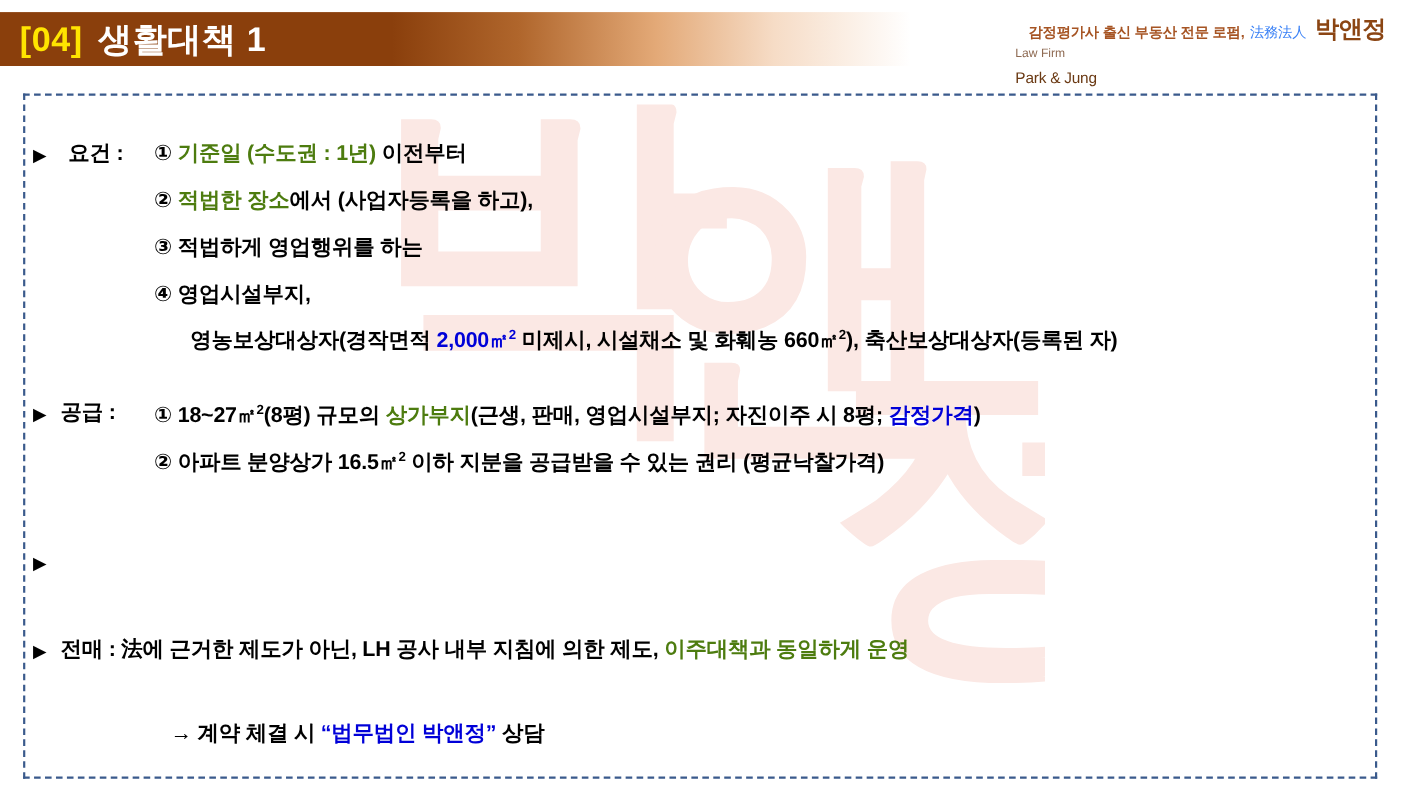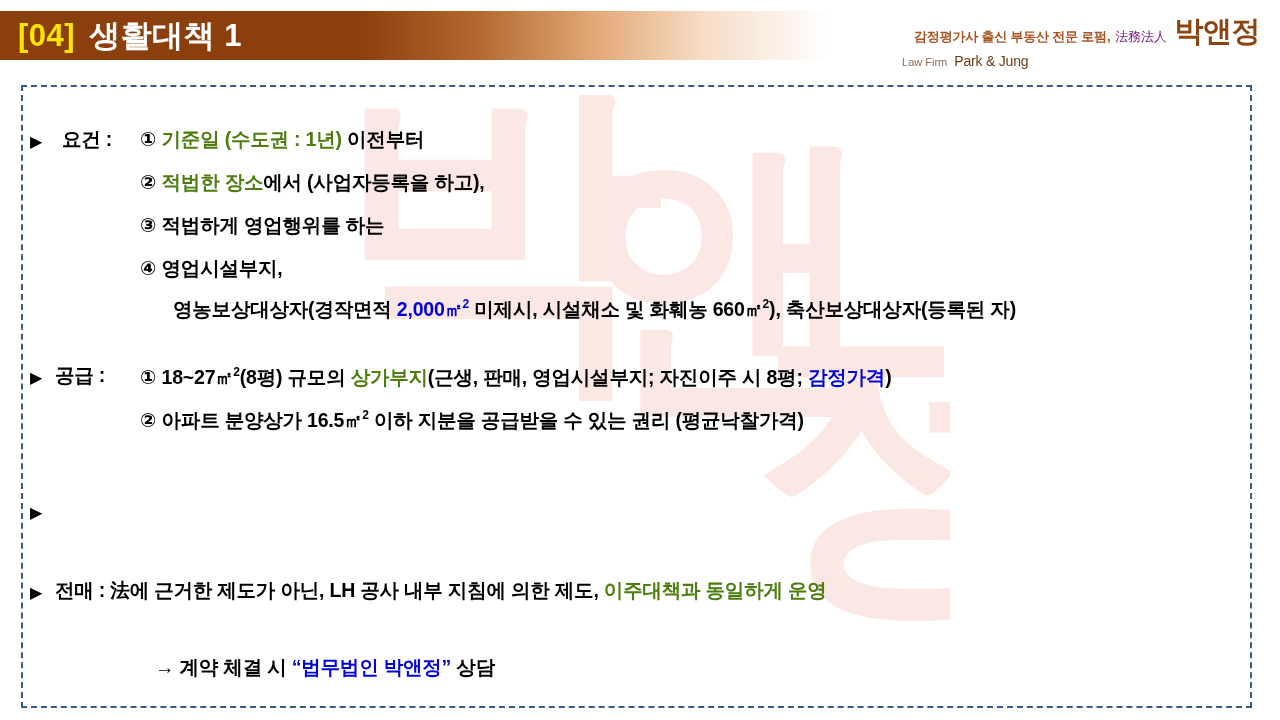--- a/index.html
+++ b/index.html
@@ -102,39 +102,40 @@
     gap: 5px;
   }
   .brand-kor {
     color: #a65423;
     font-size: 13px;
     font-weight: 700;
     letter-spacing: -.2px;
     margin-left: 12px;
   }
   .brand-hanja {
-    color: #701a75;
+    color: #3b82f6;
     font-size: 13px;
     font-weight: 400;
     letter-spacing: -.2px;
   }
   .brand-big {
     color: #8b4513;
-    font-size: 29px;
+    font-size: 22px;
     font-weight: 700;
     letter-spacing: -.5px;
     margin-left: 3px;
     font-family: Liberation Serif, serif;
   }
   .brand-line2 {
     margin-top: 1px;
     display: flex;
     align-items: baseline;
     justify-content: flex-start;
     gap: 7px;
+    flex-direction: column;
   }
   .brand-lawfirm {
     color: #8e6a52;
     font-size: 11px;
     font-weight: 400;
   }
   .brand-en {
     color: #6b3a14;
     font-size: 14px;
     font-weight: 400;

